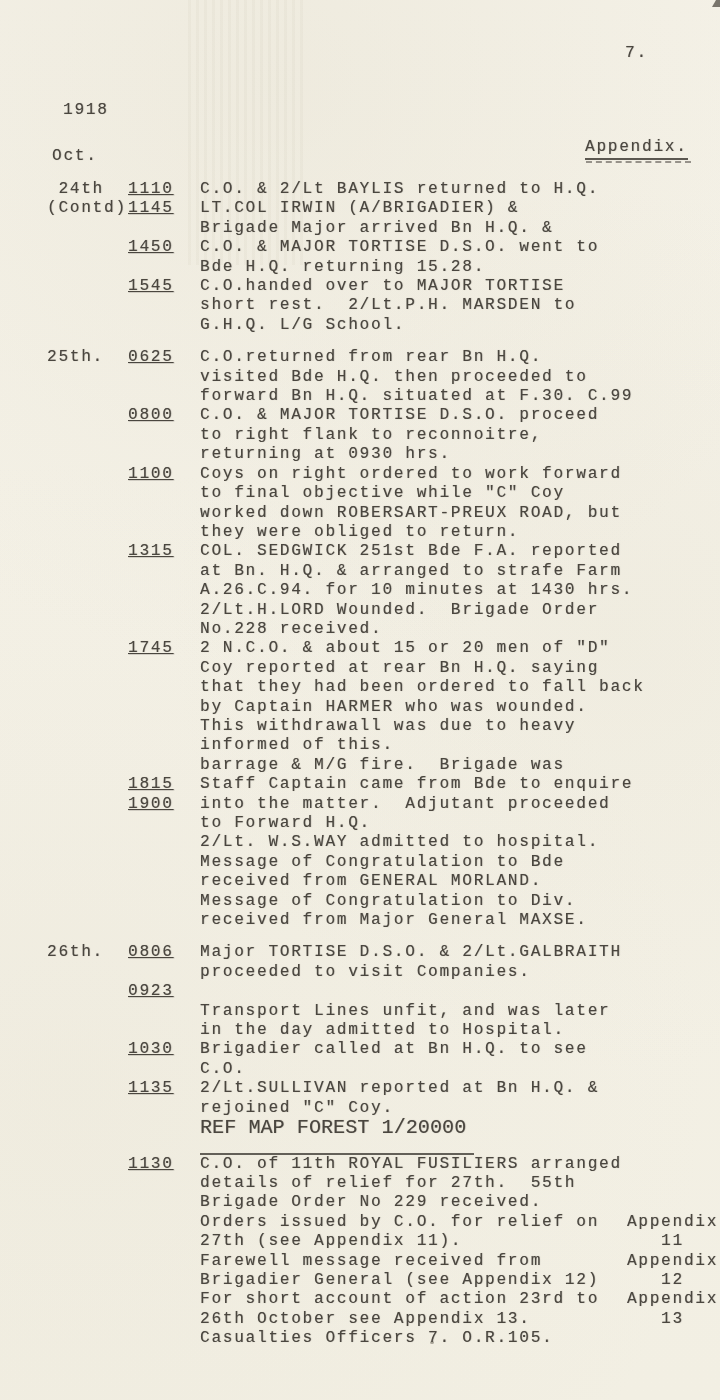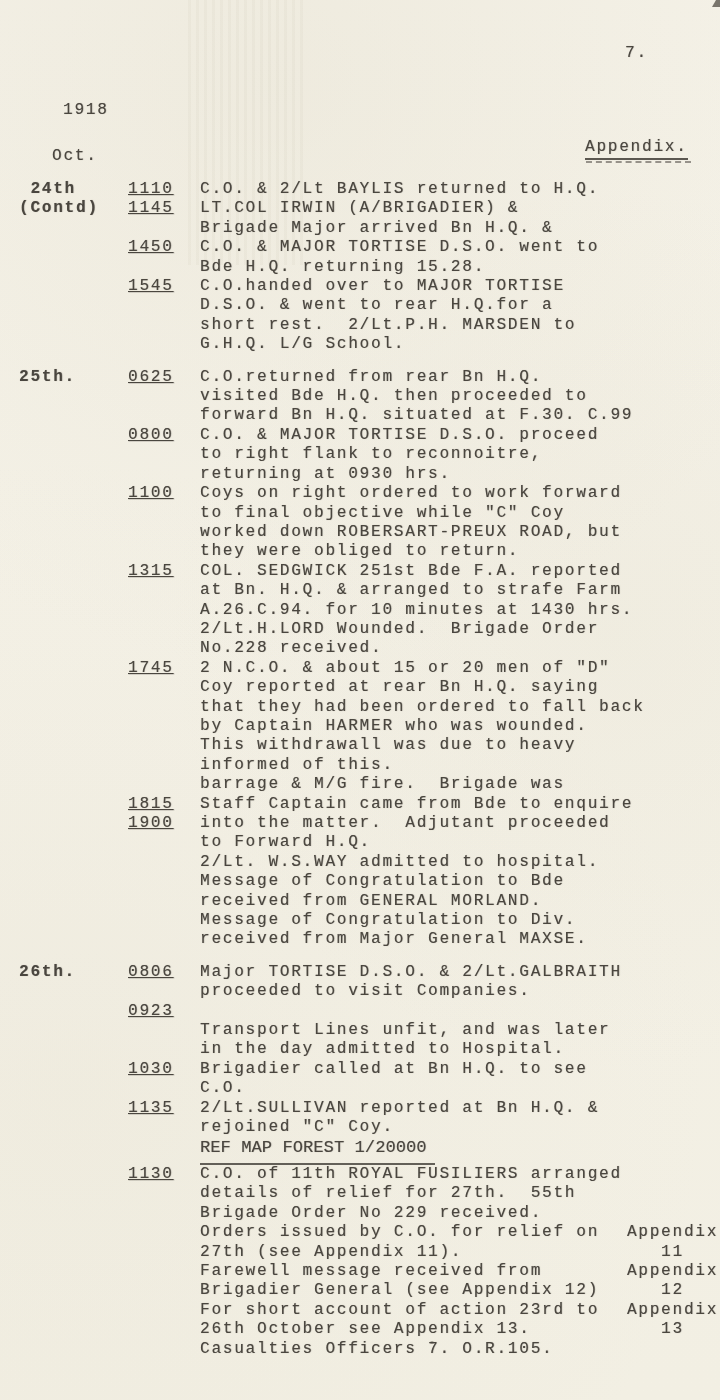--- a/index.html
+++ b/index.html
@@ -41,27 +41,27 @@
     border-bottom:2px solid rgba(74,70,63,0.9);padding-bottom:1px;
   }
   .appendix-header .ul::after{
     content:"";position:absolute;left:1px;right:-3px;bottom:-5px;
     border-bottom:2px dashed rgba(74,70,63,0.55);
   }
   .entries{position:absolute;left:0;top:180px;width:720px;}
   .block{margin-bottom:13px;}
   .line{display:flex;align-items:baseline;}
   .cell{white-space:pre;flex:0 0 auto;}
-  .cell.day{width:128px;padding-left:19px;box-sizing:border-box;font-weight:bold;}
+  .cell.day{width:128px;padding-left:47px;box-sizing:border-box;}
   .cell.time{width:72px;text-decoration:underline;}
   .cell.text{width:425px;overflow:visible;}
   .cell.appendix{width:95px;text-align:center;}
   .u{
-    display:inline-block;font-size:17px;letter-spacing:0.1px;
-    border-bottom:2px solid rgba(74,70,63,0.85);padding-bottom:6px;padding-right:8px;
+    display:inline-block;font-size:20px;letter-spacing:0.1px;
+    border-bottom:2px solid rgba(74,70,63,0.85);padding-bottom:15px;padding-right:8px;
   }
 </style>
 </head>
 <body>
 
 <div class="page" style="--paper: #f3f0e5; --ink: #4a463f;">
   <div class="texture"></div>
   <div class="speck-corner"></div>
   <div class="speck-dot"></div>
 
@@ -106,26 +106,20 @@
         </div>
         <div class="line">
           <span class="cell day"></span>
           <span class="cell time">1545</span>
           <span class="cell text">C.O.handed over to MAJOR TORTISE</span>
           <span class="cell appendix"></span>
         </div>
         <div class="line">
           <span class="cell day"></span>
           <span class="cell time"></span>
-          <span class="cell text">D.S.O. &amp; went to rear H.Q.for a</span>
-          <span class="cell appendix"></span>
-        </div>
-        <div class="line">
-          <span class="cell day"></span>
-          <span class="cell time"></span>
           <span class="cell text">short rest.  2/Lt.P.H. MARSDEN to</span>
           <span class="cell appendix"></span>
         </div>
         <div class="line">
           <span class="cell day"></span>
           <span class="cell time"></span>
           <span class="cell text">G.H.Q. L/G School.</span>
           <span class="cell appendix"></span>
         </div>
       </div>

